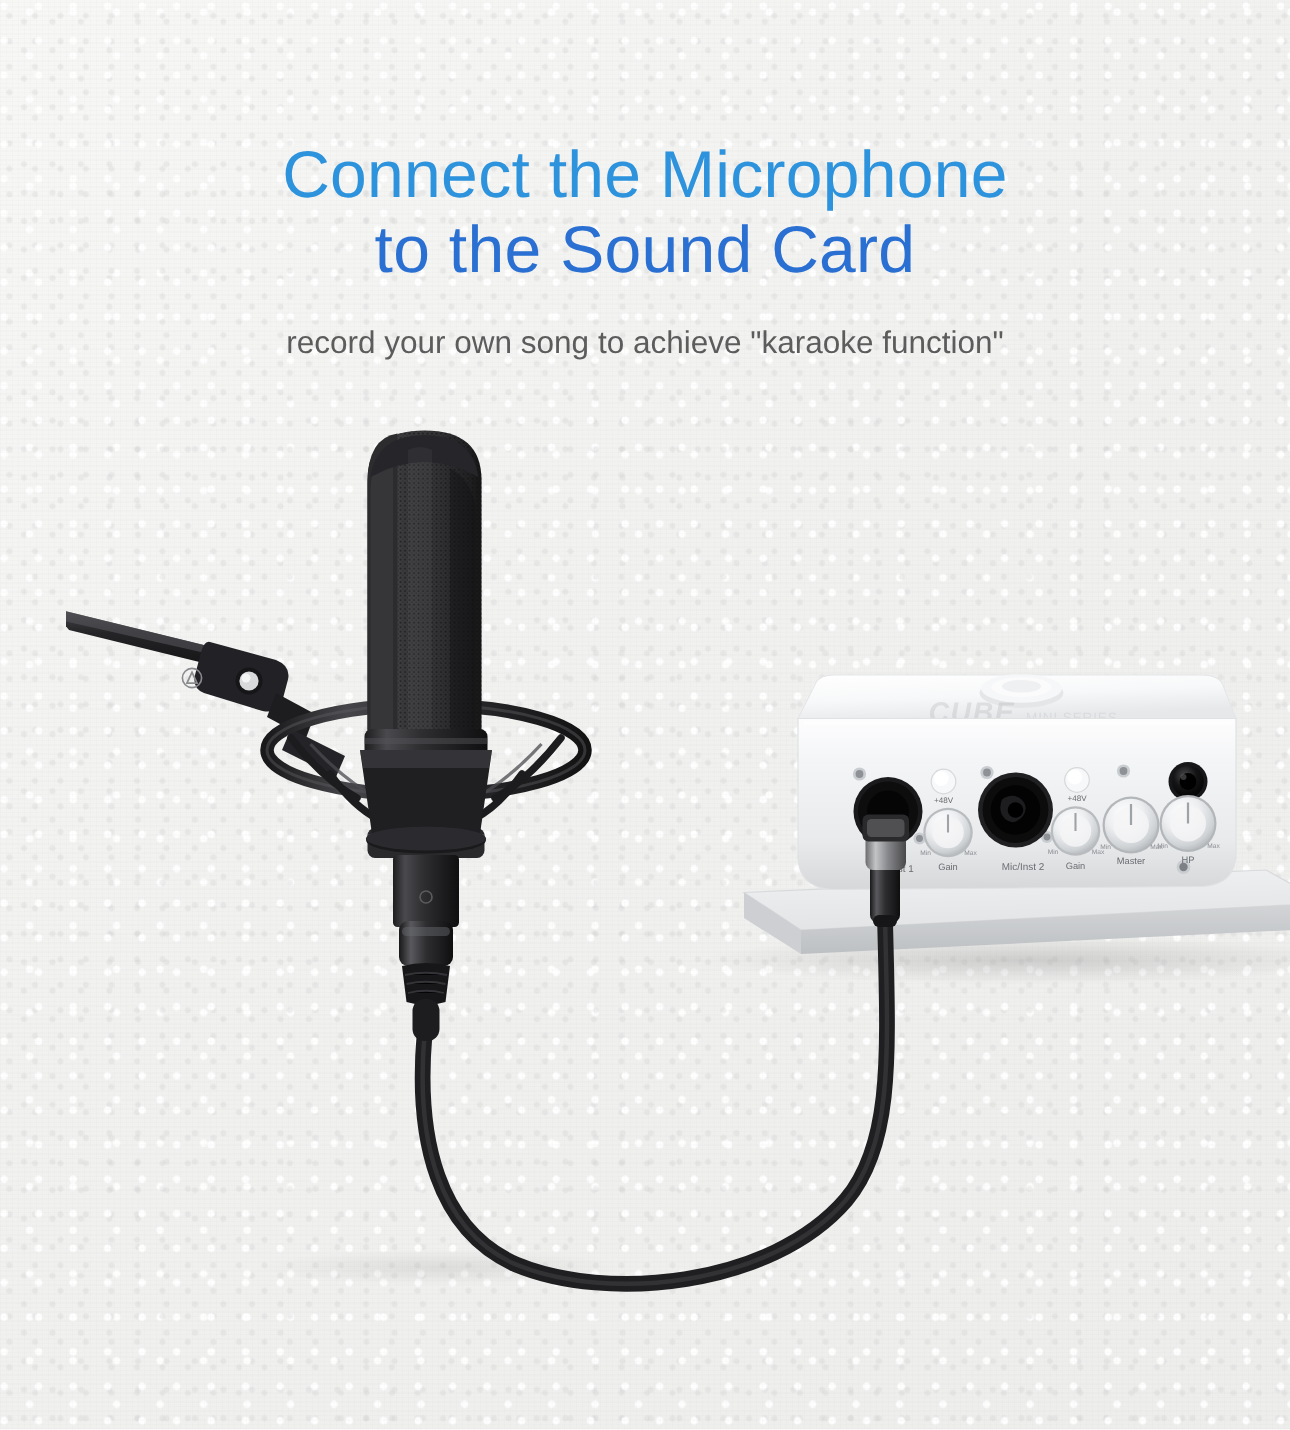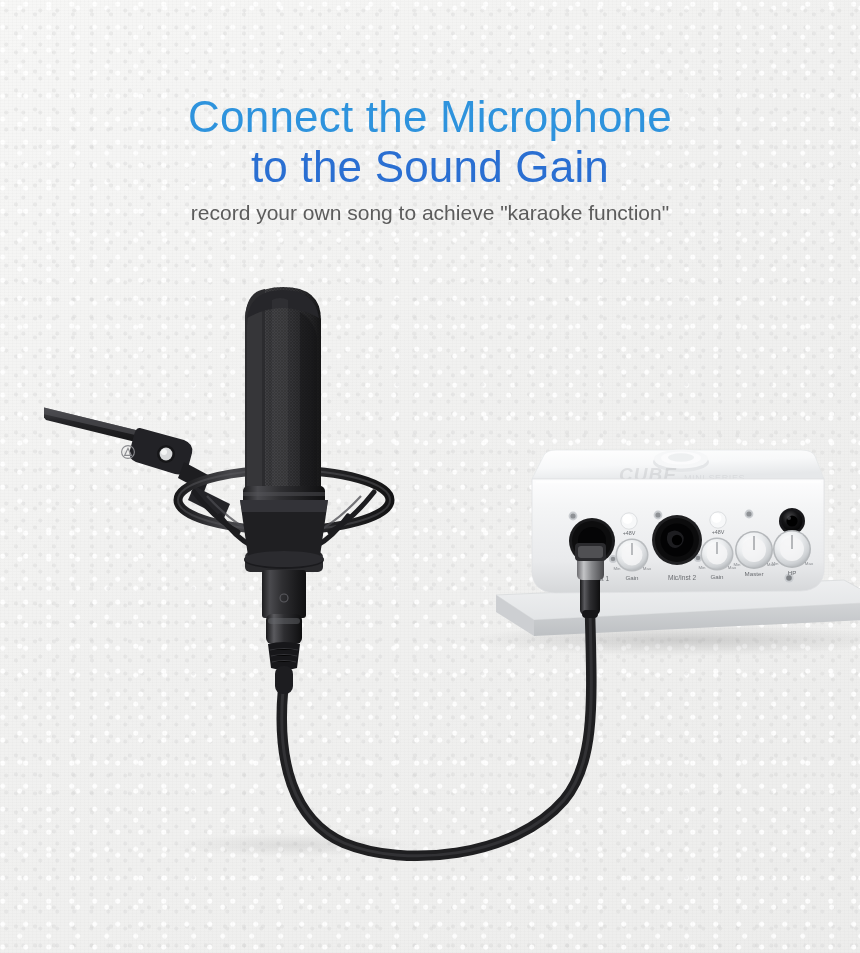--- a/index.html
+++ b/index.html
@@ -59,21 +59,21 @@
   }
   .title-line2 {
     font-size: 44px;
     line-height: 50px;
     color: #2a6fd2;
     font-weight: 400;
     letter-spacing: .2px;
     white-space: nowrap;
   }
   .subtitle {
-    margin-top: 8px;
+    margin-top: 24px;
     font-size: 21px;
     line-height: 26px;
     color: #5c5c5c;
     font-weight: 400;
     white-space: nowrap;
   }
 
   
   .scene {
     position: absolute;
@@ -83,21 +83,21 @@
   }
   .scene svg { display: block; }
 </style>
 </head>
 <body>
 
 <div id="page">
 
   <div class="head-block">
     <div class="title-line1">Connect the Microphone</div>
-    <div class="title-line2">to the Sound Gain</div>
+    <div class="title-line2">to the Sound Card</div>
     <div class="subtitle">record your own song to achieve "karaoke function"</div>
   </div>
 
   <div class="scene">
     <svg width="860" height="953" viewBox="0 0 860 953" xmlns="http://www.w3.org/2000/svg">
       <defs>
         <linearGradient id="gMicBody" x1="0" y1="0" x2="1" y2="0">
           <stop offset="0" stop-color="#1d1d1f"></stop>
           <stop offset="0.18" stop-color="#4a4a4e"></stop>
           <stop offset="0.45" stop-color="#2f2f32"></stop>

